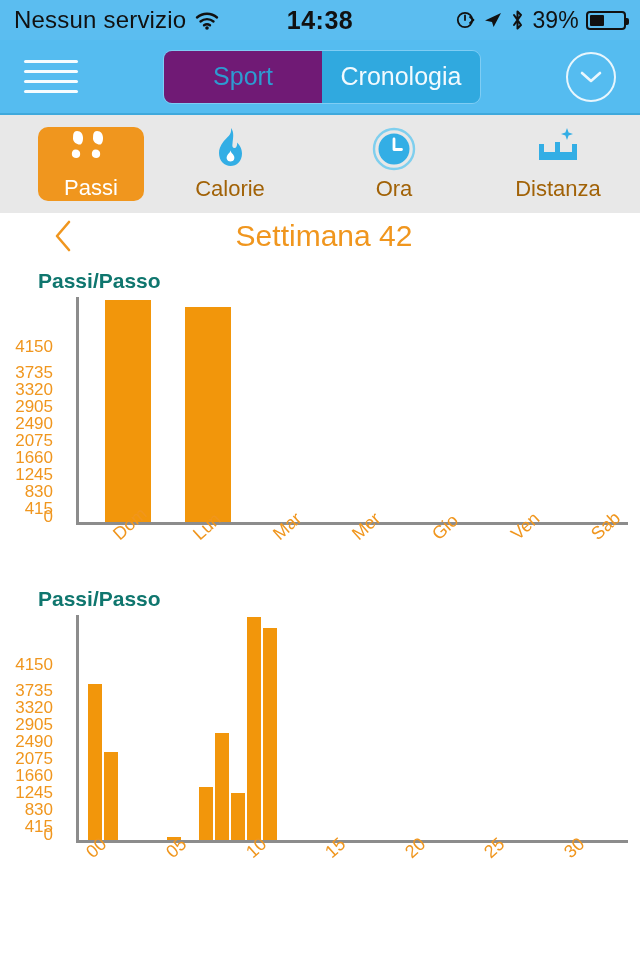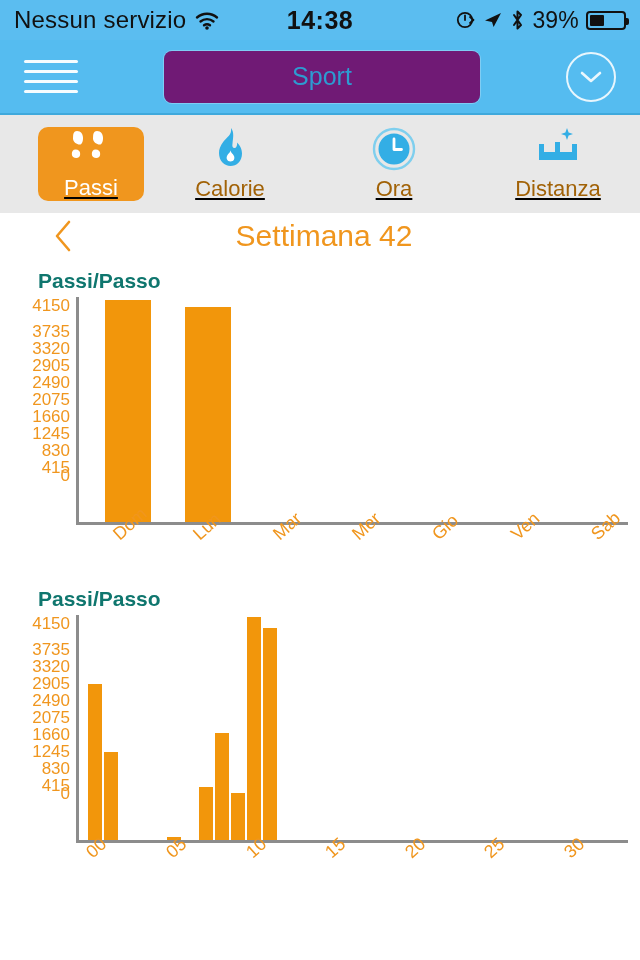--- a/index.html
+++ b/index.html
@@ -54,21 +54,21 @@
   .chev-circle {
     width: 50px; height: 50px; border-radius: 50%;
     border: 2px solid #E8F6FD; display: flex; align-items: center; justify-content: center;
     cursor: pointer;
   }
   .chev-circle svg { display: block; }
 
   
   .tabbar {
     height: 98px; background: #E8E8E8;
-    display: flex; align-items: stretch; padding: 12px 0; text-decoration: underline;
+    display: flex; align-items: stretch; padding: 12px 0;
   }
   .tab {
     flex: 1; display: flex; flex-direction: column;
     align-items: center; justify-content: center; gap: 4px;
     cursor: pointer; color: #a16207; font-size: 22px;
   }
   .tab .tab-ico { height: 46px; display: flex; align-items: flex-end; justify-content: center; }
   .tab.active {
     background: #F0961E; color: #ffffff;
     border-radius: 10px; margin: 0 4px;
@@ -86,22 +86,22 @@
     cursor: pointer; line-height: 0;
   }
   .chart-title { color: #F0961E; font-size: 30px; }
   .axis-label {
     color: #0f766e; font-size: 21px; font-weight: bold;
     padding: 10px 0 4px 30px;
   }
   .plot-wrap { display: flex; padding-left: 6px; }
   .yaxis {
     width: 62px; display: flex; flex-direction: column;
-    justify-content: flex-start; align-items: flex-end;
-    color: #F0961E; font-size: 17px; padding: 0 6px 0 0;
+    justify-content: flex-end; align-items: flex-end;
+    color: #F0961E; font-size: 17px; padding: 0 23px 0 0;
     position: relative;
   }
   .yaxis span { line-height: 1; transform: translateY(50%); }
   .yaxis span:first-child { transform: translateY(0); }
   .yaxis span:last-child { transform: translateY(0); }
   .plot {
     position: relative; flex: 1; margin-left: 0;
     border-left: 3px solid #8C8C8C; border-bottom: 3px solid #8C8C8C;
   }
   .bar { position: absolute; bottom: 0; background: #F2960B; }
@@ -160,20 +160,21 @@
 
 <div class="navbar">
   <div class="hamburger">
     <i></i>
       <i></i>
       <i></i>
       <i></i>
   </div>
   <div class="segment">
     <div class="seg-btn active">Sport</div>
+    <div class="seg-btn inactive">Cronologia</div>
   </div>
   <div class="chev-circle">
     <svg width="26" height="16" viewBox="0 0 26 16">
         <path d="M4 4l9 8 9-8" fill="none" stroke="#EAF7FD" stroke-width="2.6" stroke-linecap="round" stroke-linejoin="round"></path>
       </svg>
   </div>
 </div>
 
 <div class="tabbar">
   <div class="tab active">

